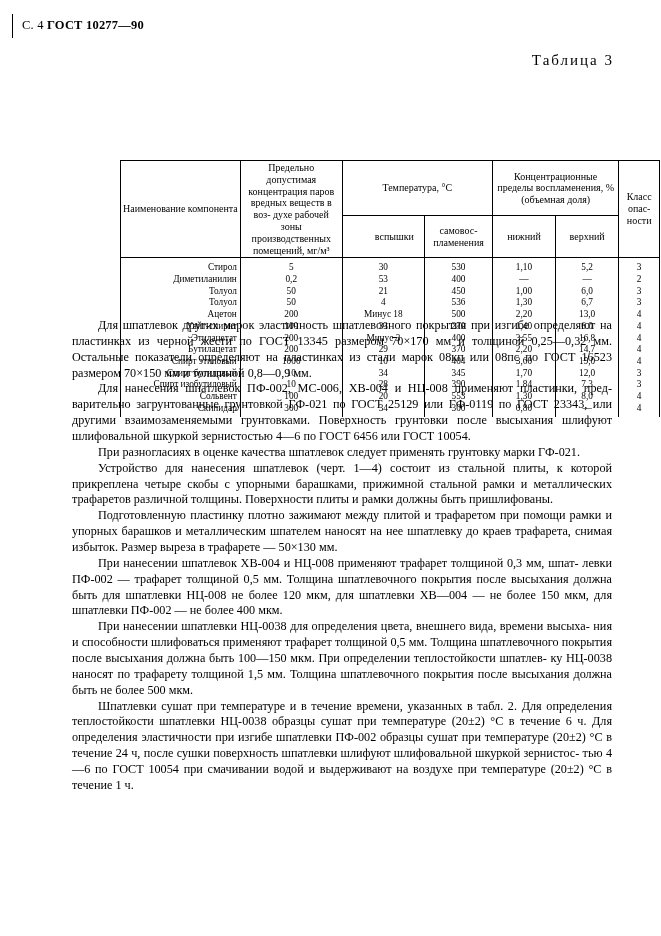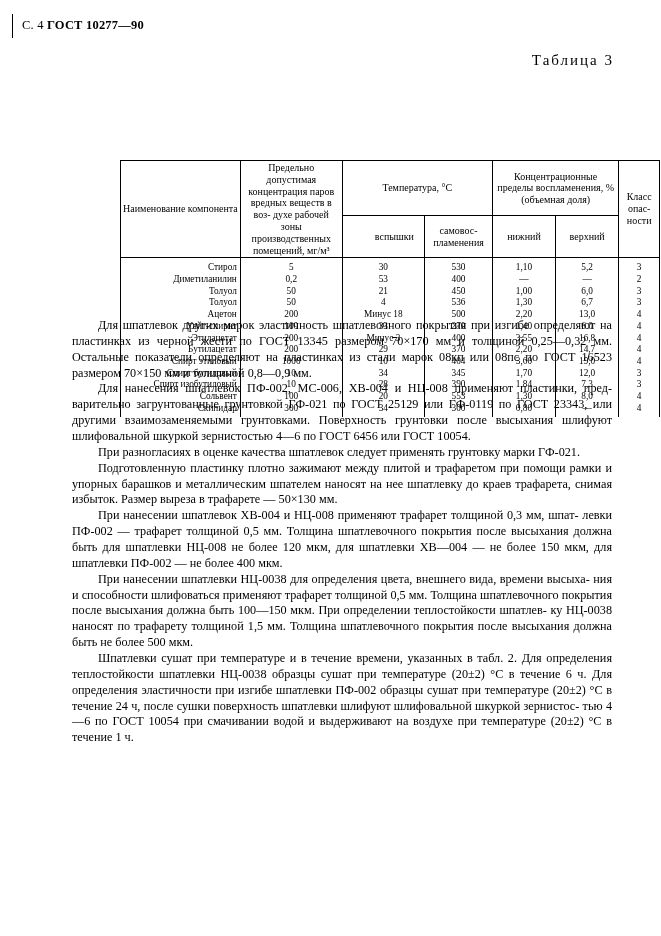--- a/index.html
+++ b/index.html
@@ -262,19 +262,20 @@
           <td>4</td>
         </tr>
       </tbody>
     </table>
   </div>
 
   <div class="body-text">
     <p>Для шпатлевок других марок эластичность шпатлевочного покрытия при изгибе определяют на пластинках из черной жести по ГОСТ 13345 размером 70×170 мм и толщиной 0,25—0,32 мм. Остальные показатели определяют на пластинках из стали марок 08кп или 08пс по ГОСТ 16523 размером 70×150 мм и толщиной 0,8—0,9 мм.</p>
     <p>Для нанесения шпатлевок ПФ-002, МС-006, ХВ-004 и НЦ-008 применяют пластинки, пред- варительно загрунтованные грунтовкой ГФ-021 по ГОСТ 25129 или ГФ-0119 по ГОСТ 23343, или другими взаимозаменяемыми грунтовками. Поверхность грунтовки после высыхания шлифуют шлифовальной шкуркой зернистостью 4—6 по ГОСТ 6456 или ГОСТ 10054.</p>
     <p>При разногласиях в оценке качества шпатлевок следует применять грунтовку марки ГФ-021.</p>
+    <p>Устройство для нанесения шпатлевок (черт. 1—4) состоит из стальной плиты, к которой прикреплена четыре скобы с упорными барашками, прижимной стальной рамки и металлических трафаретов различной толщины. Поверхности плиты и рамки должны быть пришлифованы.</p>
     <p>Подготовленную пластинку плотно зажимают между плитой и трафаретом при помощи рамки и упорных барашков и металлическим шпателем наносят на нее шпатлевку до краев трафарета, снимая избыток. Размер выреза в трафарете — 50×130 мм.</p>
     <p>При нанесении шпатлевок ХВ-004 и НЦ-008 применяют трафарет толщиной 0,3 мм, шпат- левки ПФ-002 — трафарет толщиной 0,5 мм. Толщина шпатлевочного покрытия после высыхания должна быть для шпатлевки НЦ-008 не более 120 мкм, для шпатлевки ХВ—004 — не более 150 мкм, для шпатлевки ПФ-002 — не более 400 мкм.</p>
     <p>При нанесении шпатлевки НЦ-0038 для определения цвета, внешнего вида, времени высыха- ния и способности шлифоваться применяют трафарет толщиной 0,5 мм. Толщина шпатлевочного покрытия после высыхания должна быть 100—150 мкм. При определении теплостойкости шпатлев- ку НЦ-0038 наносят по трафарету толщиной 1,5 мм. Толщина шпатлевочного покрытия после высыхания должна быть не более 500 мкм.</p>
     <p>Шпатлевки сушат при температуре и в течение времени, указанных в табл. 2. Для определения теплостойкости шпатлевки НЦ-0038 образцы сушат при температуре (20±2) °С в течение 6 ч. Для определения эластичности при изгибе шпатлевки ПФ-002 образцы сушат при температуре (20±2) °С в течение 24 ч, после сушки поверхность шпатлевки шлифуют шлифовальной шкуркой зернистос- тью 4—6 по ГОСТ 10054 при смачивании водой и выдерживают на воздухе при температуре (20±2) °С в течение 1 ч.</p>
   </div>
 
 </div>
 
 </body></html>

